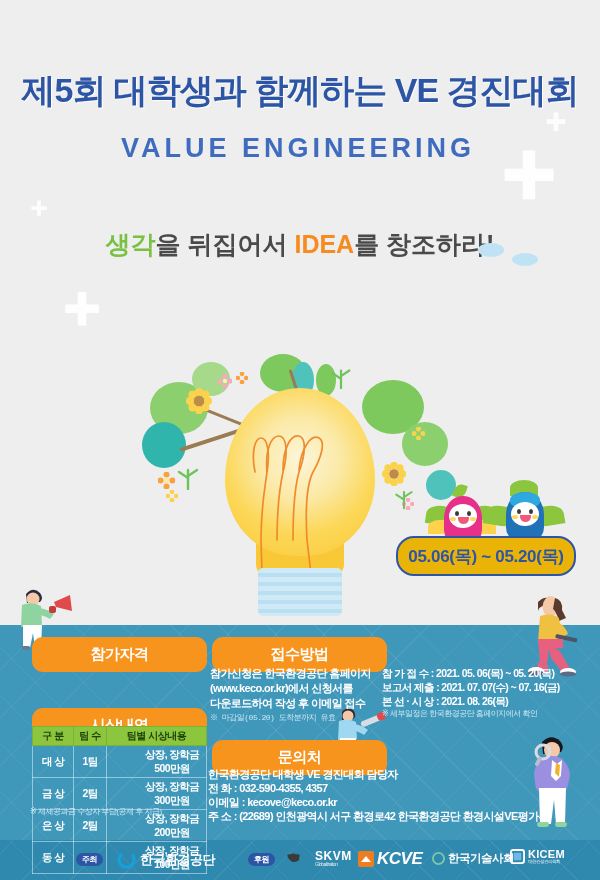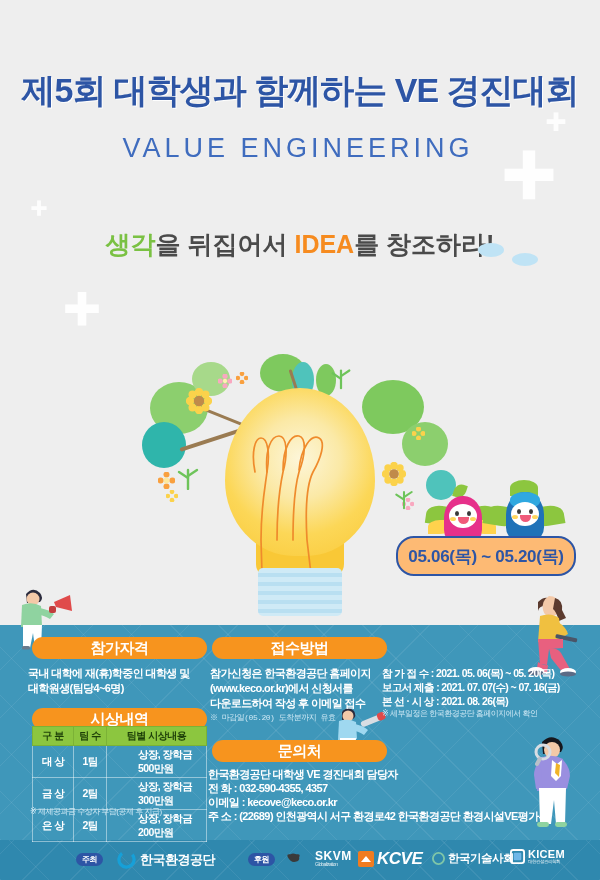--- a/index.html
+++ b/index.html
@@ -29,21 +29,21 @@
   .deco-x{position:absolute;color:#ffffff;font-weight:300;line-height:1;user-select:none;}
 
   
   .title-ko{
     position:absolute;left:0;top:68px;width:600px;text-align:center;
     font-size:34px;font-weight:bold;color:#2d55a5;letter-spacing:-1px;
     text-shadow:1px 1px 0 rgba(255,255,255,.9);
   }
   .title-en{
     position:absolute;left:0;top:133px;width:596px;text-align:center;
-    font-size:27px;font-weight:normal;color:#3f6cbe;letter-spacing:4px;
+    font-size:27px;font-weight:bold;color:#3f6cbe;letter-spacing:4px;
   }
   .slogan{
     position:absolute;left:0;top:228px;width:600px;text-align:center;
     font-size:25px;font-weight:bold;color:#4a4a4a;letter-spacing:0px;
   }
   .slogan .gr{color:#7ac143;}
   .slogan .or{color:#f68b1f;}
   .slogan-blob{position:absolute;left:478px;top:243px;width:26px;height:14px;border-radius:50%;background:#bfe3f5;}
 
   
@@ -69,45 +69,45 @@
   .m-body{position:absolute;border-radius:48% 48% 26% 26%;}
   .m-hood{position:absolute;border-radius:50% 50% 40% 40%;}
   .m-face{position:absolute;background:#ffffff;border-radius:50%;}
   .m-eye{position:absolute;width:4px;height:5px;background:#3a3a3a;border-radius:50%;}
   .m-cheek{position:absolute;width:6px;height:4px;background:#ffd24d;border-radius:50%;opacity:.9;}
   .m-mouth{position:absolute;width:11px;height:7px;background:#f05a7a;border-radius:0 0 11px 11px;}
 
   
   .date-badge{
     position:absolute;left:396px;top:536px;width:176px;height:36px;
-    background:#fdba74;border:2.5px solid #2d55a5;border-radius:18px;
+    background:#eab308;border:2.5px solid #2d55a5;border-radius:18px;
     display:flex;align-items:center;justify-content:center;
     font-size:17px;font-weight:bold;color:#2d55a5;letter-spacing:-0.3px;
   }
 
   
   .pill{
-    position:absolute;height:22px;background:#f7941e;border-radius:11px;
+    position:absolute;height:35px;background:#f7941e;border-radius:11px;
     display:flex;align-items:center;justify-content:center;
     color:#ffffff;font-size:15px;font-weight:bold;letter-spacing:-0.5px;text-align:center;
   }
   .bodytext{position:absolute;color:#ffffff;font-size:11px;font-weight:bold;line-height:15px;letter-spacing:-0.6px;}
   .note{position:absolute;color:#cfe9f5;font-size:8px;letter-spacing:-0.5px;}
 
   
   .awards{position:absolute;left:32px;top:726px;width:175px;border-collapse:collapse;}
   .awards th{
     background:#8cc63f;color:#1d3f08;font-size:10px;font-weight:bold;
     padding:2px 0;letter-spacing:-0.5px;border:1px solid #7bb236;
   }
   .awards td{
     color:#ffffff;font-size:10.5px;font-weight:bold;text-align:center;
     padding:1.5px 0;letter-spacing:-0.6px;border:1px solid rgba(255,255,255,.45);
   }
-  .awards td.wide{text-align:left;padding-left:31px;}
+  .awards td.wide{text-align:center;padding-left:31px;}
 
   
   .person{position:absolute;}
 
   
   .f-tag{
     position:absolute;height:13px;padding:0 6px;background:#2d55a5;border-radius:7px;
     display:flex;align-items:center;justify-content:center;
     color:#ffffff;font-size:8px;font-weight:bold;letter-spacing:-0.4px;
   }
@@ -382,24 +382,20 @@
       <path d="M41 30 q7 7 7 16 l-3 13 -7-2 z" fill="#9a8fe0"></path>
       <circle cx="21" cy="22" r="7" fill="none" stroke="#d8dde3" stroke-width="3"></circle>
       <rect x="17" y="26" width="4" height="10" rx="2" transform="rotate(28 17 26)" fill="#b9c0c9"></rect>
       <path d="M17 58 h27 l-1 36 h-9 l-2-24 -3 24 h-11 z" fill="#ffffff"></path>
       <rect x="15" y="92" width="12" height="5" rx="2.4" fill="#8fd3a0"></rect>
       <rect x="33" y="92" width="12" height="5" rx="2.4" fill="#8fd3a0"></rect>
     </svg>
   </div>
 
   <div class="pill" style="left:32px;top:637px;width:175px;">참가자격</div>
-  <div class="bodytext" style="left:28px;top:666px;width:190px;">
-    <div>국내 대학에 재(휴)학중인 대학생 및</div>
-    <div>대학원생(팀당4~6명)</div>
-  </div>
 
   <div class="pill" style="left:32px;top:708px;width:175px;">시상내역</div>
   <table class="awards">
     <thead>
       <tr>
         <th style="width:40px;">구 분</th>
         <th style="width:32px;">팀 수</th>
         <th>팀별 시상내용</th>
       </tr>
     </thead>
@@ -412,20 +408,25 @@
       <tr>
         <td>금 상</td>
         <td>2팀</td>
         <td class="wide">상장, 장학금 300만원</td>
       </tr>
       <tr>
         <td>은 상</td>
         <td>2팀</td>
         <td class="wide">상장, 장학금 200만원</td>
       </tr>
+      <tr>
+        <td>동 상</td>
+        <td>3팀</td>
+        <td class="wide">상장, 장학금 100만원</td>
+      </tr>
     </tbody>
   </table>
   <div class="note" style="left:30px;top:806px;">※ 제세공과금 수상자 부담(공제 후 지급)</div>
 
   <div class="pill" style="left:212px;top:637px;width:175px;">접수방법</div>
   <div class="bodytext" style="left:210px;top:666px;width:195px;">
     <div>참가신청은 한국환경공단 홈페이지</div>
     <div>(www.keco.or.kr)에서 신청서를</div>
     <div>다운로드하여 작성 후 이메일 접수</div>
   </div>

